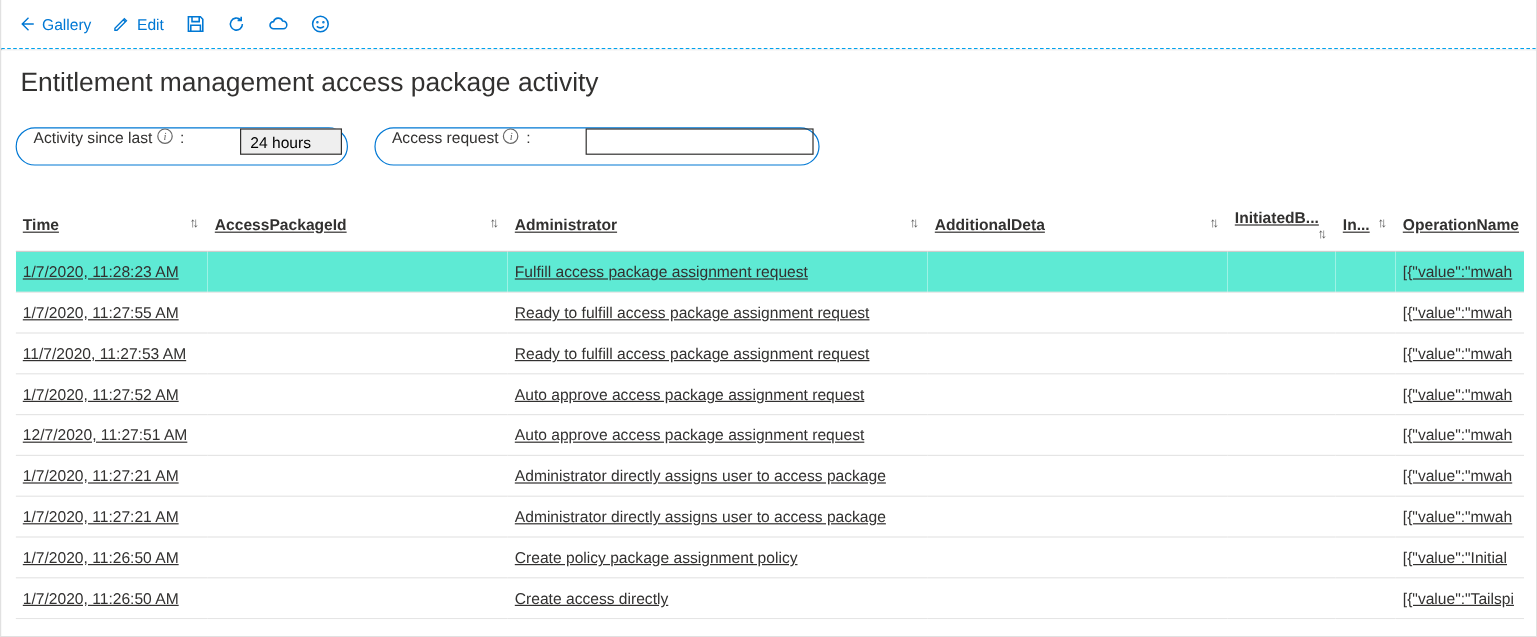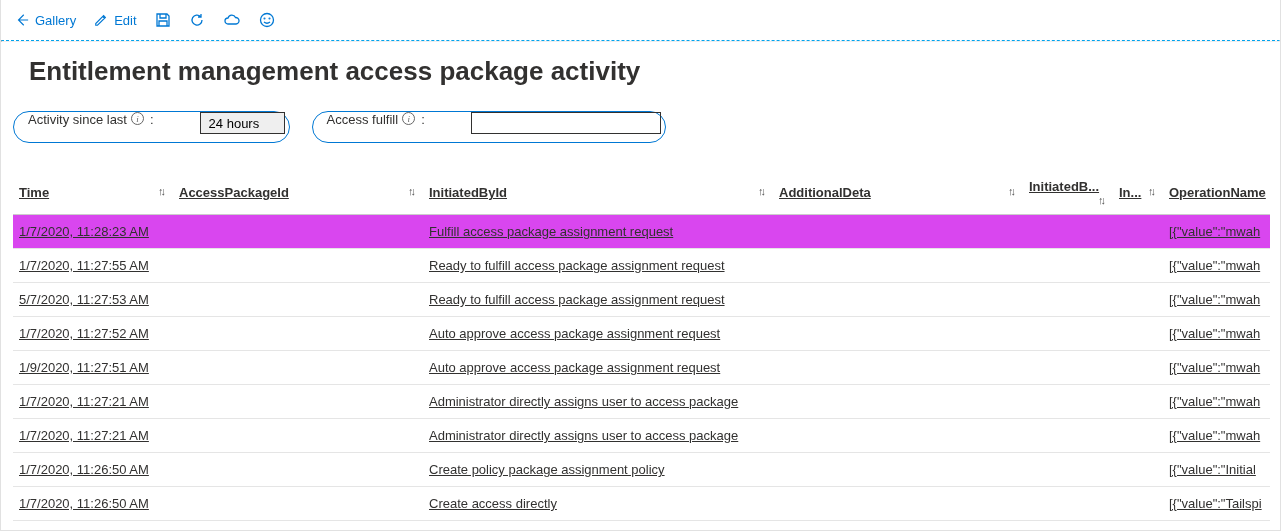--- a/index.html
+++ b/index.html
@@ -44,23 +44,23 @@
     stroke-width: 1.3;
   }
   .dashed-sep {
     border-top: 1px dashed #00a2ed;
     margin: 0;
   }
   .content {
     padding: 14px 10px 0 12px;
   }
   h1 {
-    font-size: 26px;
-    font-weight: 700;
-    margin: 0 0 24px 16px;
+    font-size: 22px;
+    font-weight: 400;
+    margin: 0 0 24px 4px;
   }
   .filters {
     display: flex;
     gap: 22px;
     margin-bottom: 28px;
   }
   .pill {
     border: 1px solid #0078d4;
     border-radius: 22px;
     height: 32px;
@@ -131,21 +131,21 @@
     color: #555;
     font-size: 11px;
     letter-spacing: -3px;
     margin-right: 4px;
   }
   tbody td {
     padding: 9px 6px;
     border-bottom: 1px solid #e5e5e5;
   }
   tbody tr.selected td {
-    background: #d946ef;
+    background: #5eead4;
   }
   thead tr { border-bottom: 1px solid #ccc; }
   .col-time { width: 160px; }
   .col-pkg  { width: 250px; }
   .col-op   { width: 350px; }
   .col-byid { width: 250px; }
   .col-byd  { width: 90px; }
   .col-in   { width: 50px; }
   .col-add  { width: 210px; }
 </style>
@@ -199,21 +199,21 @@
     <div class="filters">
       <div class="pill">
         <span>Activity since last</span>
         <span class="info">i</span>
         <span class="sep">:</span>
         <select>
           <option>24 hours</option>
         </select>
       </div>
       <div class="pill">
-        <span>Access fulfill</span>
+        <span>Access request</span>
         <span class="info">i</span>
         <span class="sep">:</span>
         <span class="select-empty"></span>
       </div>
     </div>
 
     <div class="table-wrap">
       <table>
         <colgroup>
           <col class="col-time">
@@ -221,21 +221,21 @@
             <col class="col-op">
           <col class="col-byid">
             <col class="col-byd">
             <col class="col-in">
             <col class="col-add">
         </colgroup>
         <thead>
           <tr>
             <th><span>Time</span><span class="sort">↑↓</span></th>
             <th><span>AccessPackageId</span><span class="sort">↑↓</span></th>
-            <th><span>InitiatedById</span><span class="sort">↑↓</span></th>
+            <th><span>Administrator</span><span class="sort">↑↓</span></th>
             <th><span>AdditionalDeta</span><span class="sort">↑↓</span></th>
             <th><span>InitiatedB...</span><span class="sort">↑↓</span></th>
             <th><span>In...</span><span class="sort">↑↓</span></th>
             <th><span>OperationName</span></th>
           </tr>
         </thead>
         <tbody id="tbody">
             <tr class="selected">
               <td>1/7/2020, 11:28:23 AM</td>
               <td></td>
@@ -248,39 +248,39 @@
             <tr>
               <td>1/7/2020, 11:27:55 AM</td>
               <td></td>
               <td>Ready to fulfill access package assignment request</td>
               <td></td>
               <td></td>
               <td></td>
               <td>[{"value":"mwah</td>
             </tr>
             <tr>
-              <td>5/7/2020, 11:27:53 AM</td>
+              <td>11/7/2020, 11:27:53 AM</td>
               <td></td>
               <td>Ready to fulfill access package assignment request</td>
               <td></td>
               <td></td>
               <td></td>
               <td>[{"value":"mwah</td>
             </tr>
             <tr>
               <td>1/7/2020, 11:27:52 AM</td>
               <td></td>
               <td>Auto approve access package assignment request</td>
               <td></td>
               <td></td>
               <td></td>
               <td>[{"value":"mwah</td>
             </tr>
             <tr>
-              <td>1/9/2020, 11:27:51 AM</td>
+              <td>12/7/2020, 11:27:51 AM</td>
               <td></td>
               <td>Auto approve access package assignment request</td>
               <td></td>
               <td></td>
               <td></td>
               <td>[{"value":"mwah</td>
             </tr>
             <tr>
               <td>1/7/2020, 11:27:21 AM</td>
               <td></td>

